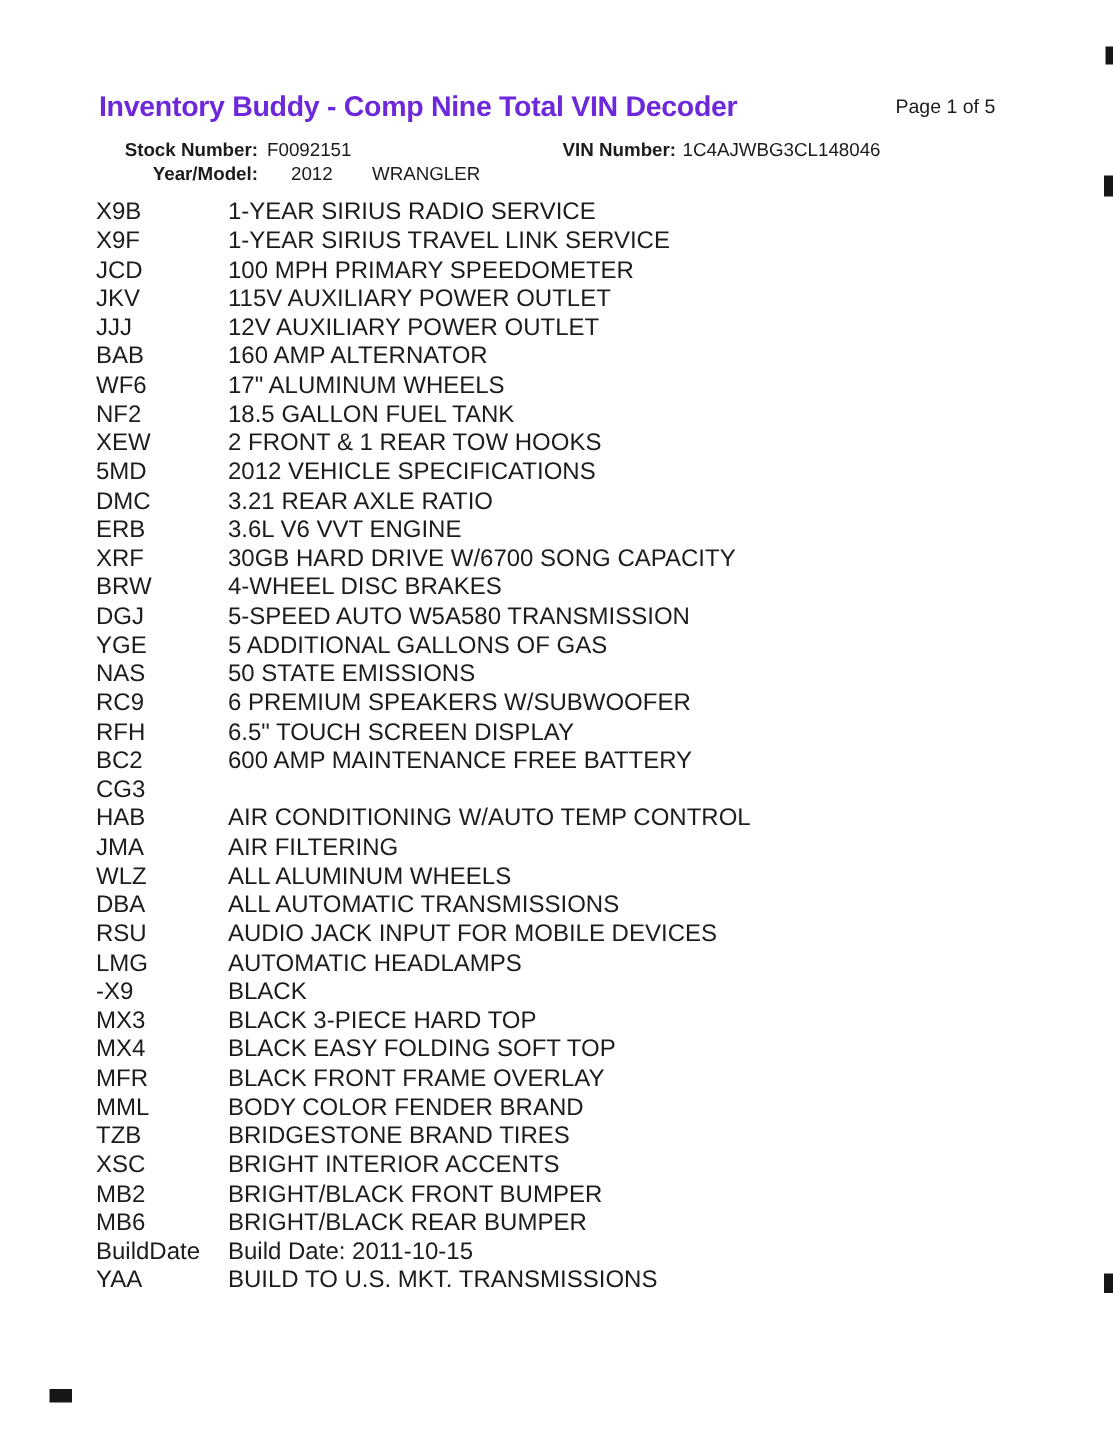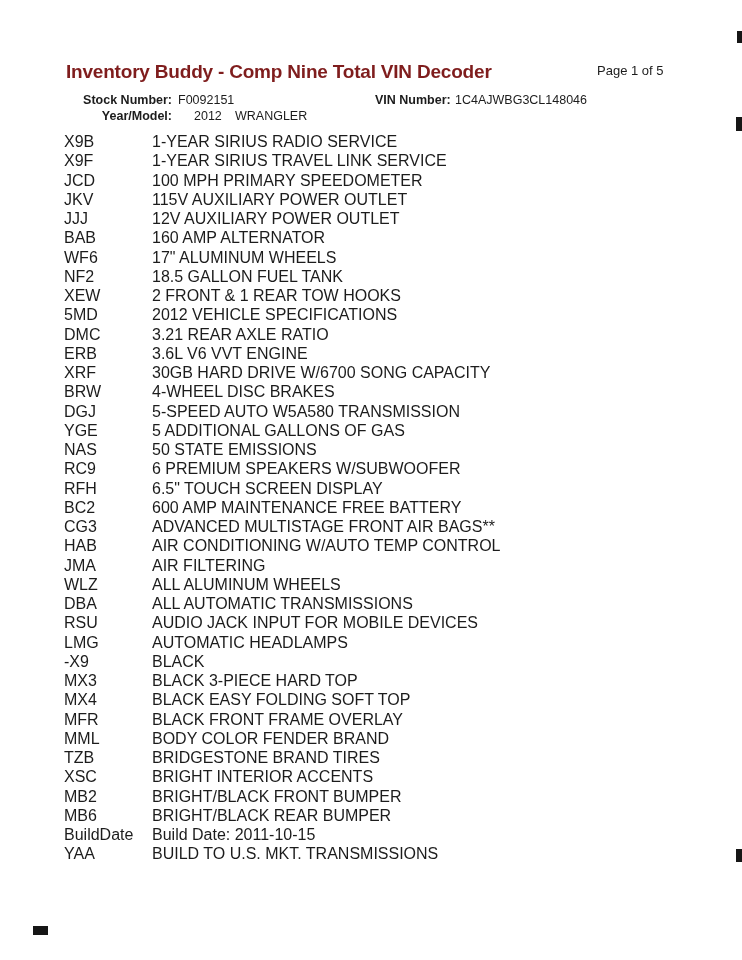--- a/index.html
+++ b/index.html
@@ -16,21 +16,21 @@
     color: #1c1c1c;
     overflow: hidden;
   }
   .doc-title {
     position: absolute;
     left: 66px;
     top: 61px;
     font-size: 19px;
     font-weight: bold;
     letter-spacing: -0.2px;
-    color: #7f1d1d;
+    color: #6d28d9;
     white-space: nowrap;
     text-align: right;
   }
   .page-indicator {
     position: absolute;
     left: 597px;
     top: 63px;
     font-size: 13px;
     color: #1c1c1c;
     white-space: nowrap;
@@ -91,21 +91,21 @@
   <div class="doc-title">Inventory Buddy - Comp Nine Total VIN Decoder</div>
   <div class="page-indicator">Page 1 of 5</div>
 
   <div class="hdr-label lbl-right row-stock">Stock Number:</div>
   <div class="hdr-value row-stock" style="left:178px">F0092151</div>
   <div class="hdr-label row-stock" style="left:375px">VIN Number:</div>
   <div class="hdr-value row-stock" style="left:455px">1C4AJWBG3CL148046</div>
 
   <div class="hdr-label lbl-right row-yearmodel">Year/Model:</div>
   <div class="hdr-value row-yearmodel" style="left:194px">2012</div>
-  <div class="hdr-value row-yearmodel" style="left:235px">WRANGLER</div>
+  <div class="hdr-value row-yearmodel" style="left:248px">WRANGLER</div>
 
   <div class="options-table">
   <div class="option-row">
     <span class="option-code">X9B</span>
     <span class="option-desc">1-YEAR SIRIUS RADIO SERVICE</span>
   </div>
 
   <div class="option-row">
     <span class="option-code">X9F</span>
     <span class="option-desc">1-YEAR SIRIUS TRAVEL LINK SERVICE</span>
@@ -196,21 +196,20 @@
     <span class="option-desc">6.5" TOUCH SCREEN DISPLAY</span>
   </div>
 
   <div class="option-row">
     <span class="option-code">BC2</span>
     <span class="option-desc">600 AMP MAINTENANCE FREE BATTERY</span>
   </div>
 
   <div class="option-row">
     <span class="option-code">CG3</span>
-    <span class="option-desc">ADVANCED MULTISTAGE FRONT AIR BAGS**</span>
   </div>
 
   <div class="option-row">
     <span class="option-code">HAB</span>
     <span class="option-desc">AIR CONDITIONING W/AUTO TEMP CONTROL</span>
   </div>
 
   <div class="option-row">
     <span class="option-code">JMA</span>
     <span class="option-desc">AIR FILTERING</span>

